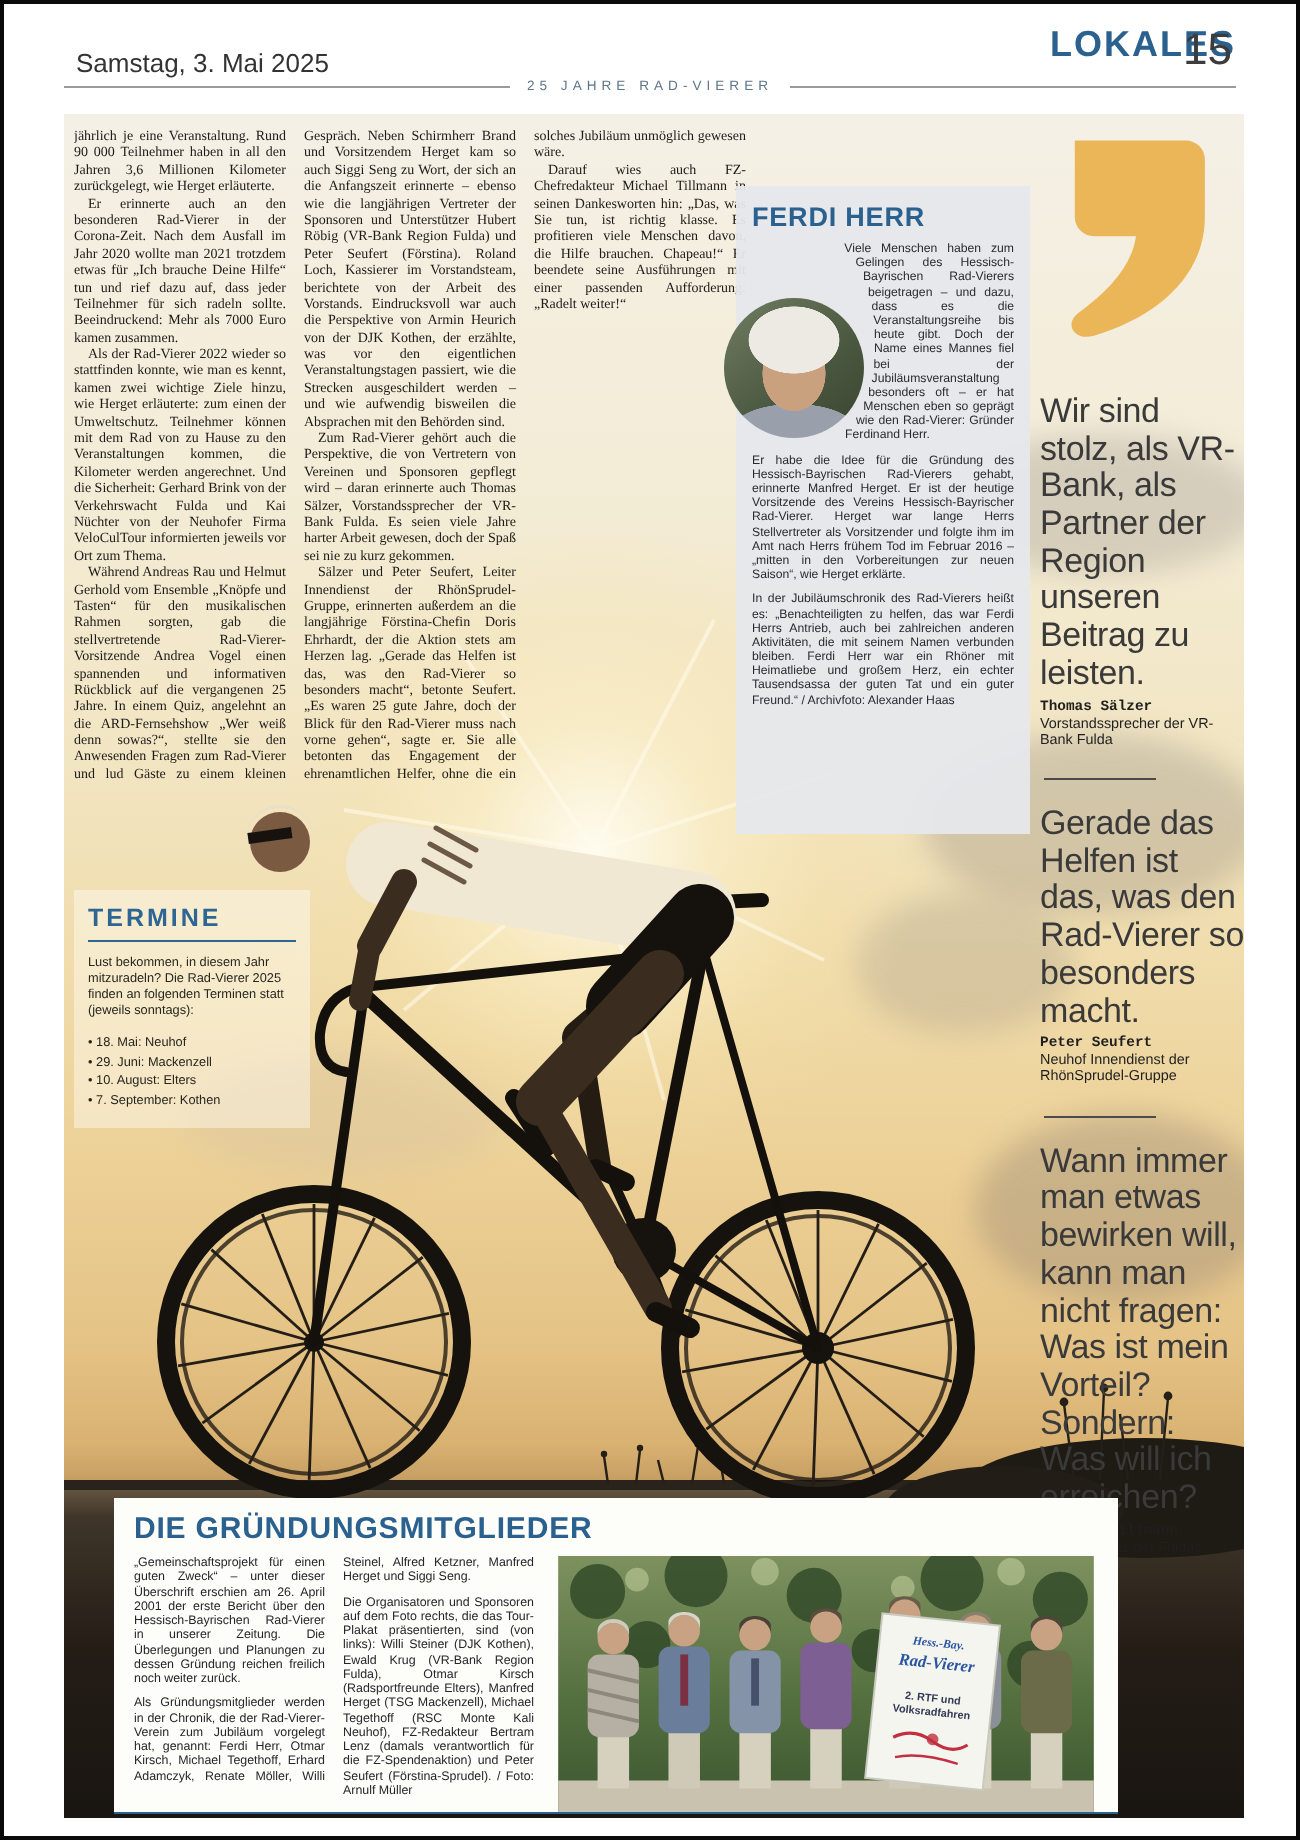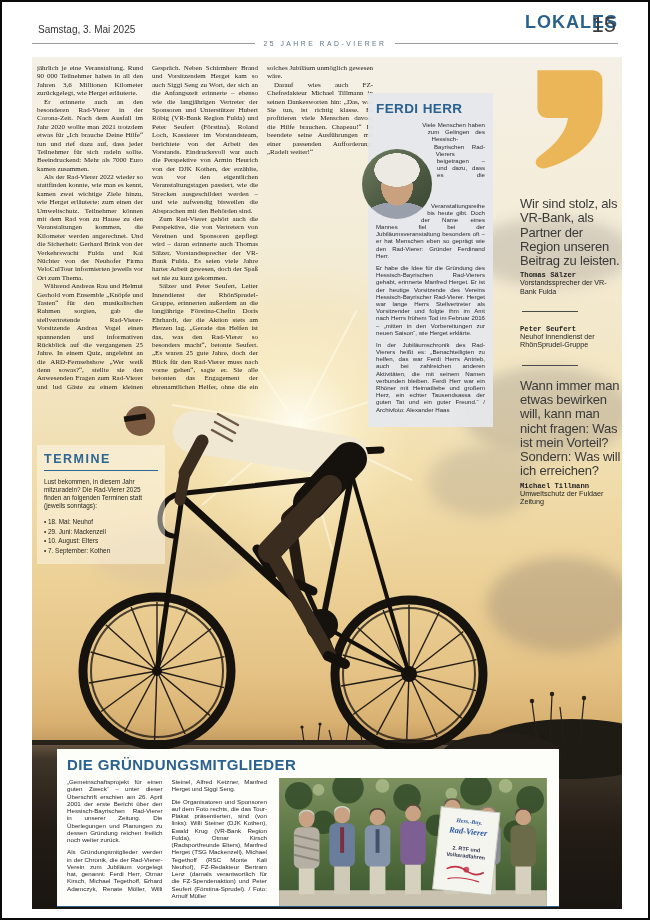--- a/index.html
+++ b/index.html
@@ -1,63 +1,63 @@
 <!DOCTYPE html>
 <html><head>
 <meta charset="utf-8">
 <style>
   html,body{margin:0;padding:0;background:#fff;}
   .page{position:relative;width:650px;height:920px;background:#fff;border:2px solid #0a0a0a;box-sizing:border-box;overflow:hidden;font-family:"Liberation Sans",sans-serif;}
   
   .masthead{position:absolute;left:30px;right:30px;top:8px;height:44px;}
-  .m-date{position:absolute;left:6px;top:14px;font-size:10px;color:#333;}
+  .m-date{position:absolute;left:6px;top:14px;font-size:13px;color:#333;}
   .m-section{position:absolute;left:0;right:0;top:2px;text-align:right;font-size:18px;font-weight:700;letter-spacing:1px;color:#2b618f;}
   .m-pagenum{position:absolute;right:2px;top:2px;font-size:22px;font-weight:400;color:#3c3c3c;font-family:Liberation Sans, sans-serif;}
   .m-rule-row{position:absolute;left:0;right:0;top:30px;display:flex;align-items:center;gap:8px;}
   .m-rule{flex:1;height:1px;background:#9b9b9b;}
   .m-sub{font-size:6.8px;letter-spacing:2.5px;color:#5f7689;white-space:nowrap;}
   
   .photo{position:absolute;left:30px;top:55px;width:590px;height:852px;overflow:hidden;
     background:linear-gradient(to bottom,#f5f0e6 0%,#f3ecd6 22%,#f2e5c2 38%,#f0dcab 50%,#ecd096 62%,#e5c386 72%,#d9b272 78%,#c49c61 80.4%,#6b5a45 80.6%,#3f3529 83%,#241d16 90%,#191511 100%);}
   .cloud{position:absolute;border-radius:50%;filter:blur(7px);}
   .sun{position:absolute;left:95px;top:198px;width:340px;height:340px;border-radius:50%;
     background:radial-gradient(circle,rgba(255,253,242,0.95) 0%,rgba(252,240,200,0.6) 26%,rgba(248,228,170,0.25) 48%,rgba(248,228,170,0) 68%);}
   .hero-svg{position:absolute;left:0;top:0;width:590px;height:852px;}
   
   .article{position:absolute;left:5px;top:7px;width:336px;height:334px;
     column-count:3;column-gap:9px;column-fill:auto;
     font-family:"Liberation Serif",serif;font-size:7px;line-height:1.2;text-align:justify;color:#1c1a18;overflow:hidden;}
   .article p{margin:0;text-indent:7px;}
   .article p:first-child{text-indent:0;}
   
-  .ferdi{position:absolute;left:336px;top:36px;width:125px;min-height:324px;background:rgba(229,232,236,0.94);
+  .ferdi{position:absolute;left:336px;top:36px;width:147px;min-height:324px;background:rgba(229,232,236,0.94);
     padding:8px 8px 9px 8px;box-sizing:border-box;}
   .ferdi h2{margin:0 0 5px 0;font-size:13.5px;letter-spacing:.4px;color:#2b618f;font-weight:700;}
   .ferdi-body{font-size:6.1px;line-height:1.18;color:#2a2a2e;text-align:justify;}
   .ferdi-body p{margin:0 0 5px 0;}
   .portrait{float:left;width:70px;height:70px;margin:28px 5px 3px -14px;border-radius:50%;
     background:
       radial-gradient(ellipse 46% 34% at 50% 30%,#eceae3 0 70%,rgba(0,0,0,0) 71%),
       radial-gradient(ellipse 32% 38% at 50% 54%,#c9a17f 0 70%,rgba(0,0,0,0) 71%),
       radial-gradient(ellipse 62% 26% at 50% 94%,#9aa0ab 0 70%,rgba(0,0,0,0) 71%),
       linear-gradient(140deg,#6f7d60 0%,#4a5740 60%,#39452e 100%);
     shape-outside:margin-box;}
   
-  .termine{position:absolute;left:5px;top:388px;width:128px;background:rgba(255,252,245,0.45);padding:7px 7px 9px 7px;box-sizing:border-box;}
+  .termine{position:absolute;left:5px;top:388px;width:118px;background:rgba(255,252,245,0.45);padding:7px 7px 9px 7px;box-sizing:border-box;}
   .termine h2{margin:0;font-size:12.5px;letter-spacing:1.5px;color:#2d6594;font-weight:700;}
   .termine .t-rule{width:100%;height:1px;background:#2d6594;margin:4px 0 7px 0;}
   .t-intro{font-size:6.4px;line-height:1.25;color:#26261f;}
   .t-list{margin-top:7px;font-size:6.4px;line-height:1.5;color:#26261f;}
   .t-item::before{content:"• ";}
   
   .quotes{position:absolute;left:488px;top:8px;width:102px;}
   .qmark{display:block;margin:0 0 22px 4px;}
   .quote{position:relative;}
   .quote:not(:first-child)::before{content:"";display:block;width:56px;height:1px;background:#4b4b4b;margin:15px 0 13px 2px;}
-  .qtext{font-size:13px;line-height:1.1;letter-spacing:-.2px;color:#3a3a3a;}
+  .qtext{font-size:17px;line-height:1.1;letter-spacing:-.2px;color:#3a3a3a;}
   .qname{margin-top:3px;font-size:7.2px;font-weight:700;color:#1f1f1f;font-family:Liberation Mono, monospace;}
   .qrole{font-size:7.2px;line-height:1.15;color:#1f1f1f;}
   
   .founders{position:absolute;left:25px;top:692px;width:502px;height:158px;background:#fdfdfa;
     border-bottom:1.5px solid #2b618f;padding:7px 10px 6px 10px;box-sizing:border-box;}
   .founders h2{margin:0 0 5px 0;font-size:15px;letter-spacing:.4px;color:#2b618f;font-weight:700;}
   .f-flex{display:flex;gap:10px;}
   .f-text{width:204px;column-count:2;column-gap:9px;font-size:6.2px;line-height:1.17;color:#26262a;text-align:justify;height:126px;overflow:hidden;}
   .f-text p{margin:0 0 5px 0;}
   .f-photo{width:272px;height:128px;flex:none;}
@@ -255,20 +255,21 @@
       <svg class="qmark" width="88" height="110" viewBox="0 0 92 112" aria-hidden="true">
         <path d="M14,4 H72 a10,10 0 0 1 10,10 V44 C82,74 58,96 24,106 C14,109 8,100 16,94 C34,81 44,68 46,54 H24 A10,10 0 0 1 14,44 Z" fill="#ebb657"></path>
       </svg>
       <div>
           <div class="quote">
           <div class="qtext">Wir sind stolz, als VR-Bank, als Partner der Region unseren Beitrag zu leisten.</div>
           <div class="qname">Thomas Sälzer</div>
           <div class="qrole">Vorstandssprecher der VR-Bank Fulda</div>
         </div>
           <div class="quote">
+          <div class="qtext">Gerade das Helfen ist das, was den Rad-Vierer so besonders macht.</div>
           <div class="qname">Peter Seufert</div>
           <div class="qrole">Neuhof Innendienst der RhönSprudel-Gruppe</div>
         </div>
           <div class="quote">
           <div class="qtext">Wann immer man etwas bewirken will, kann man nicht fragen: Was ist mein Vorteil? Sondern: Was will ich erreichen?</div>
           <div class="qname">Michael Tillmann</div>
           <div class="qrole">Umweltschutz der Fuldaer Zeitung</div>
         </div>
         </div>
     </div>

